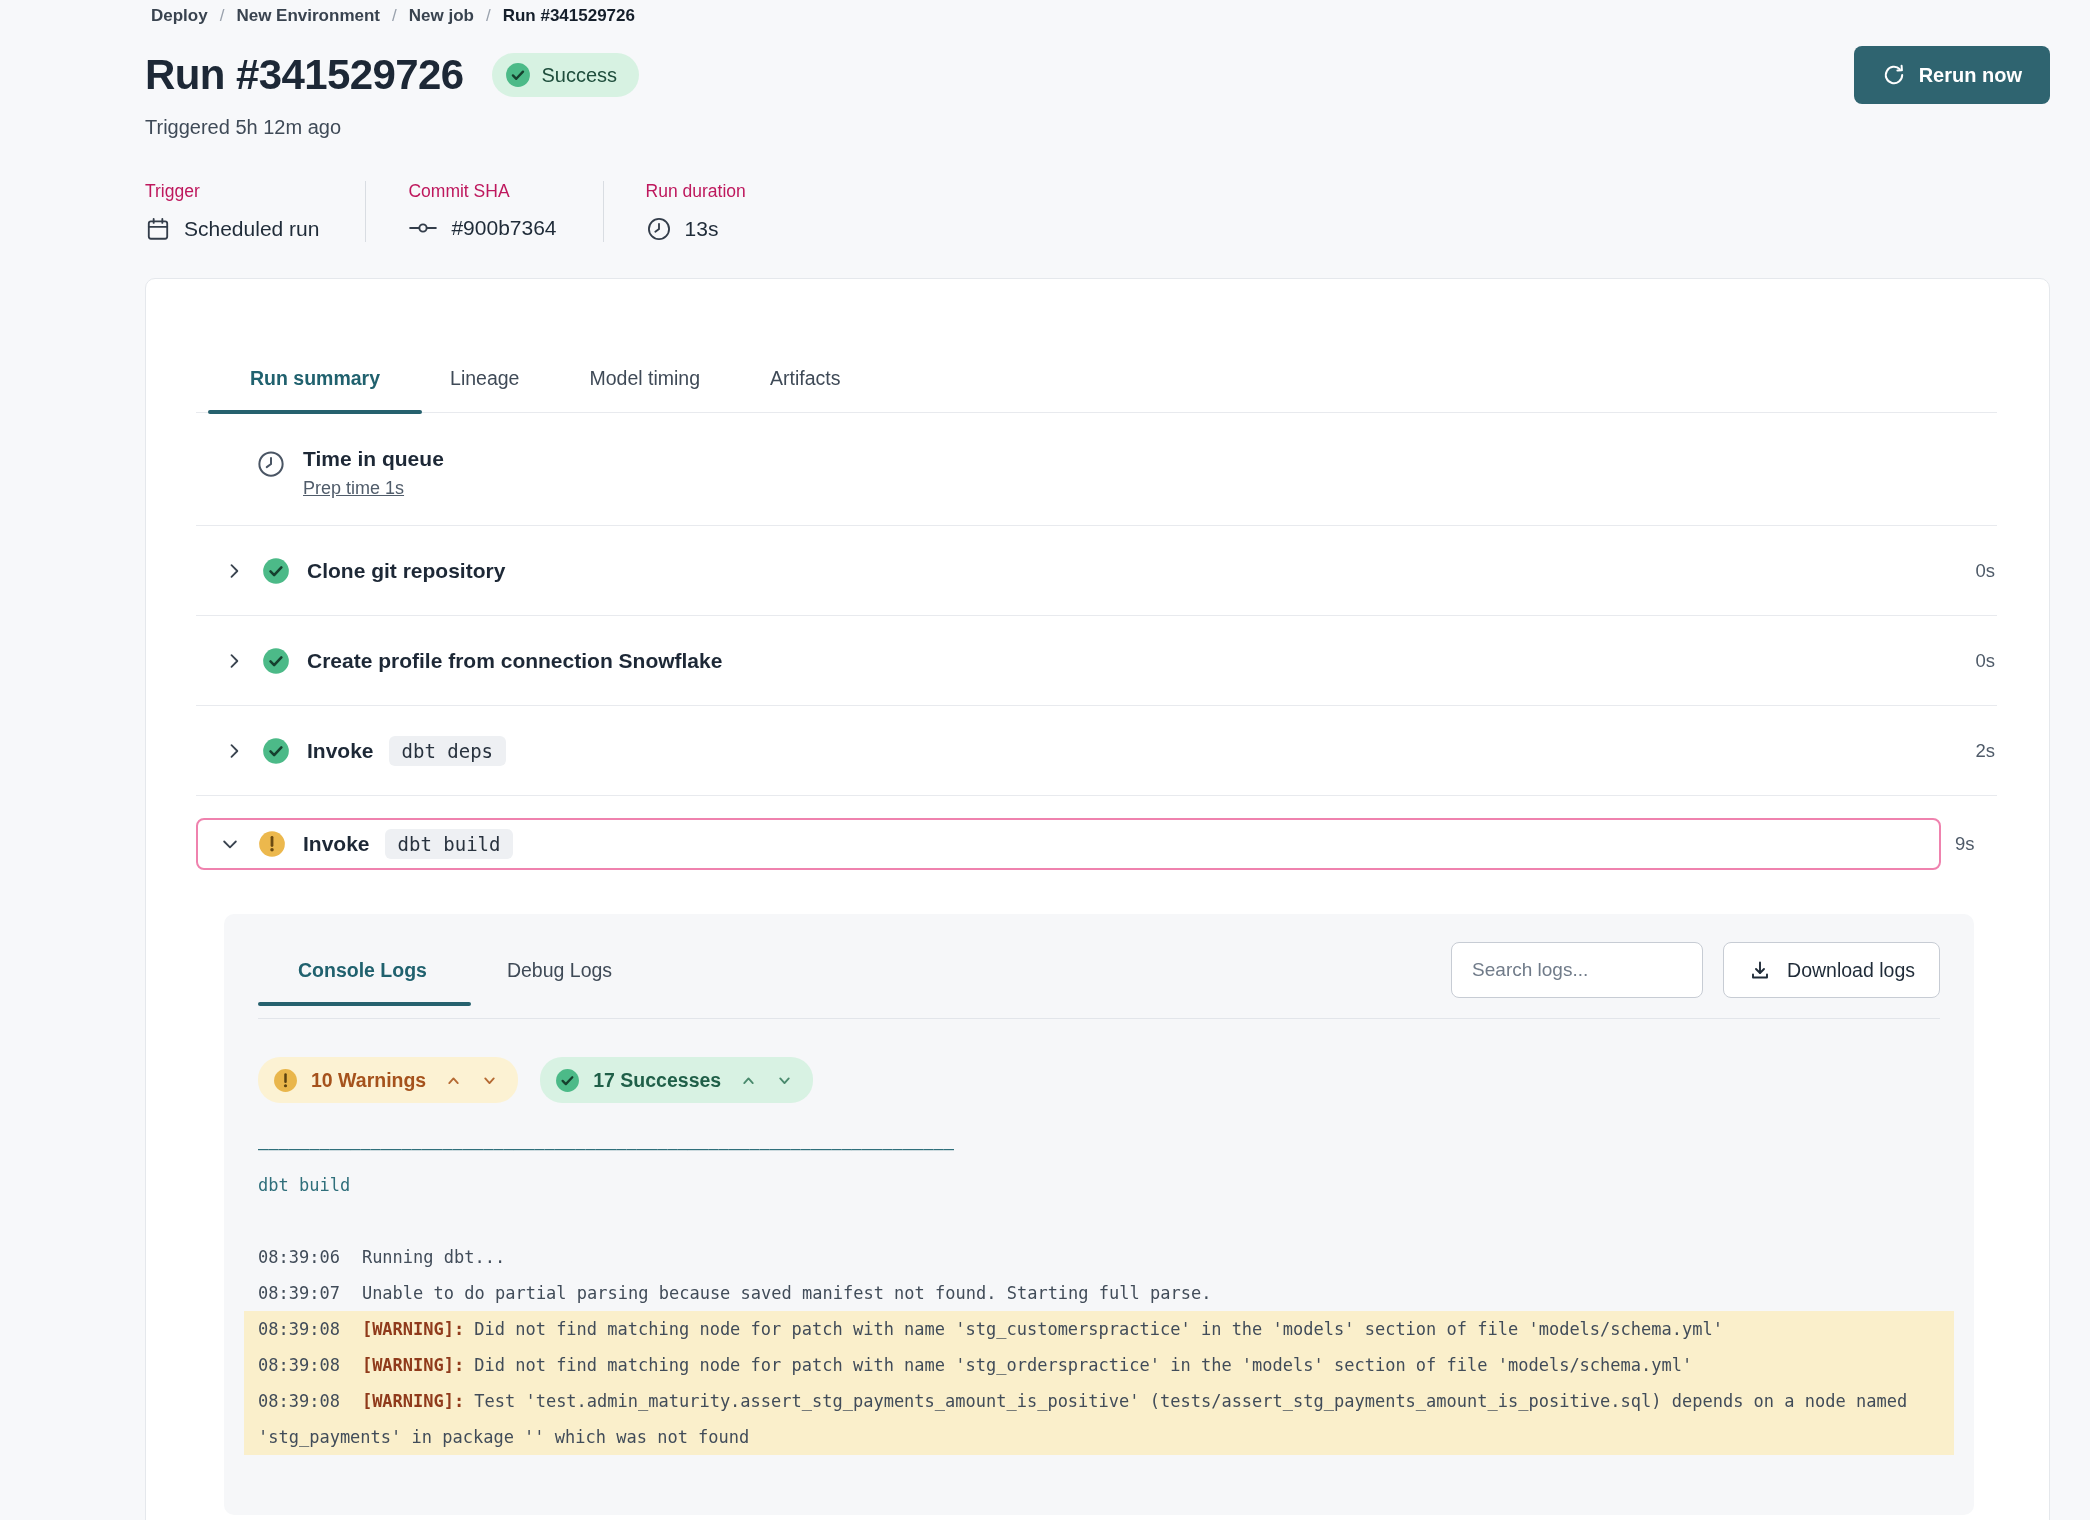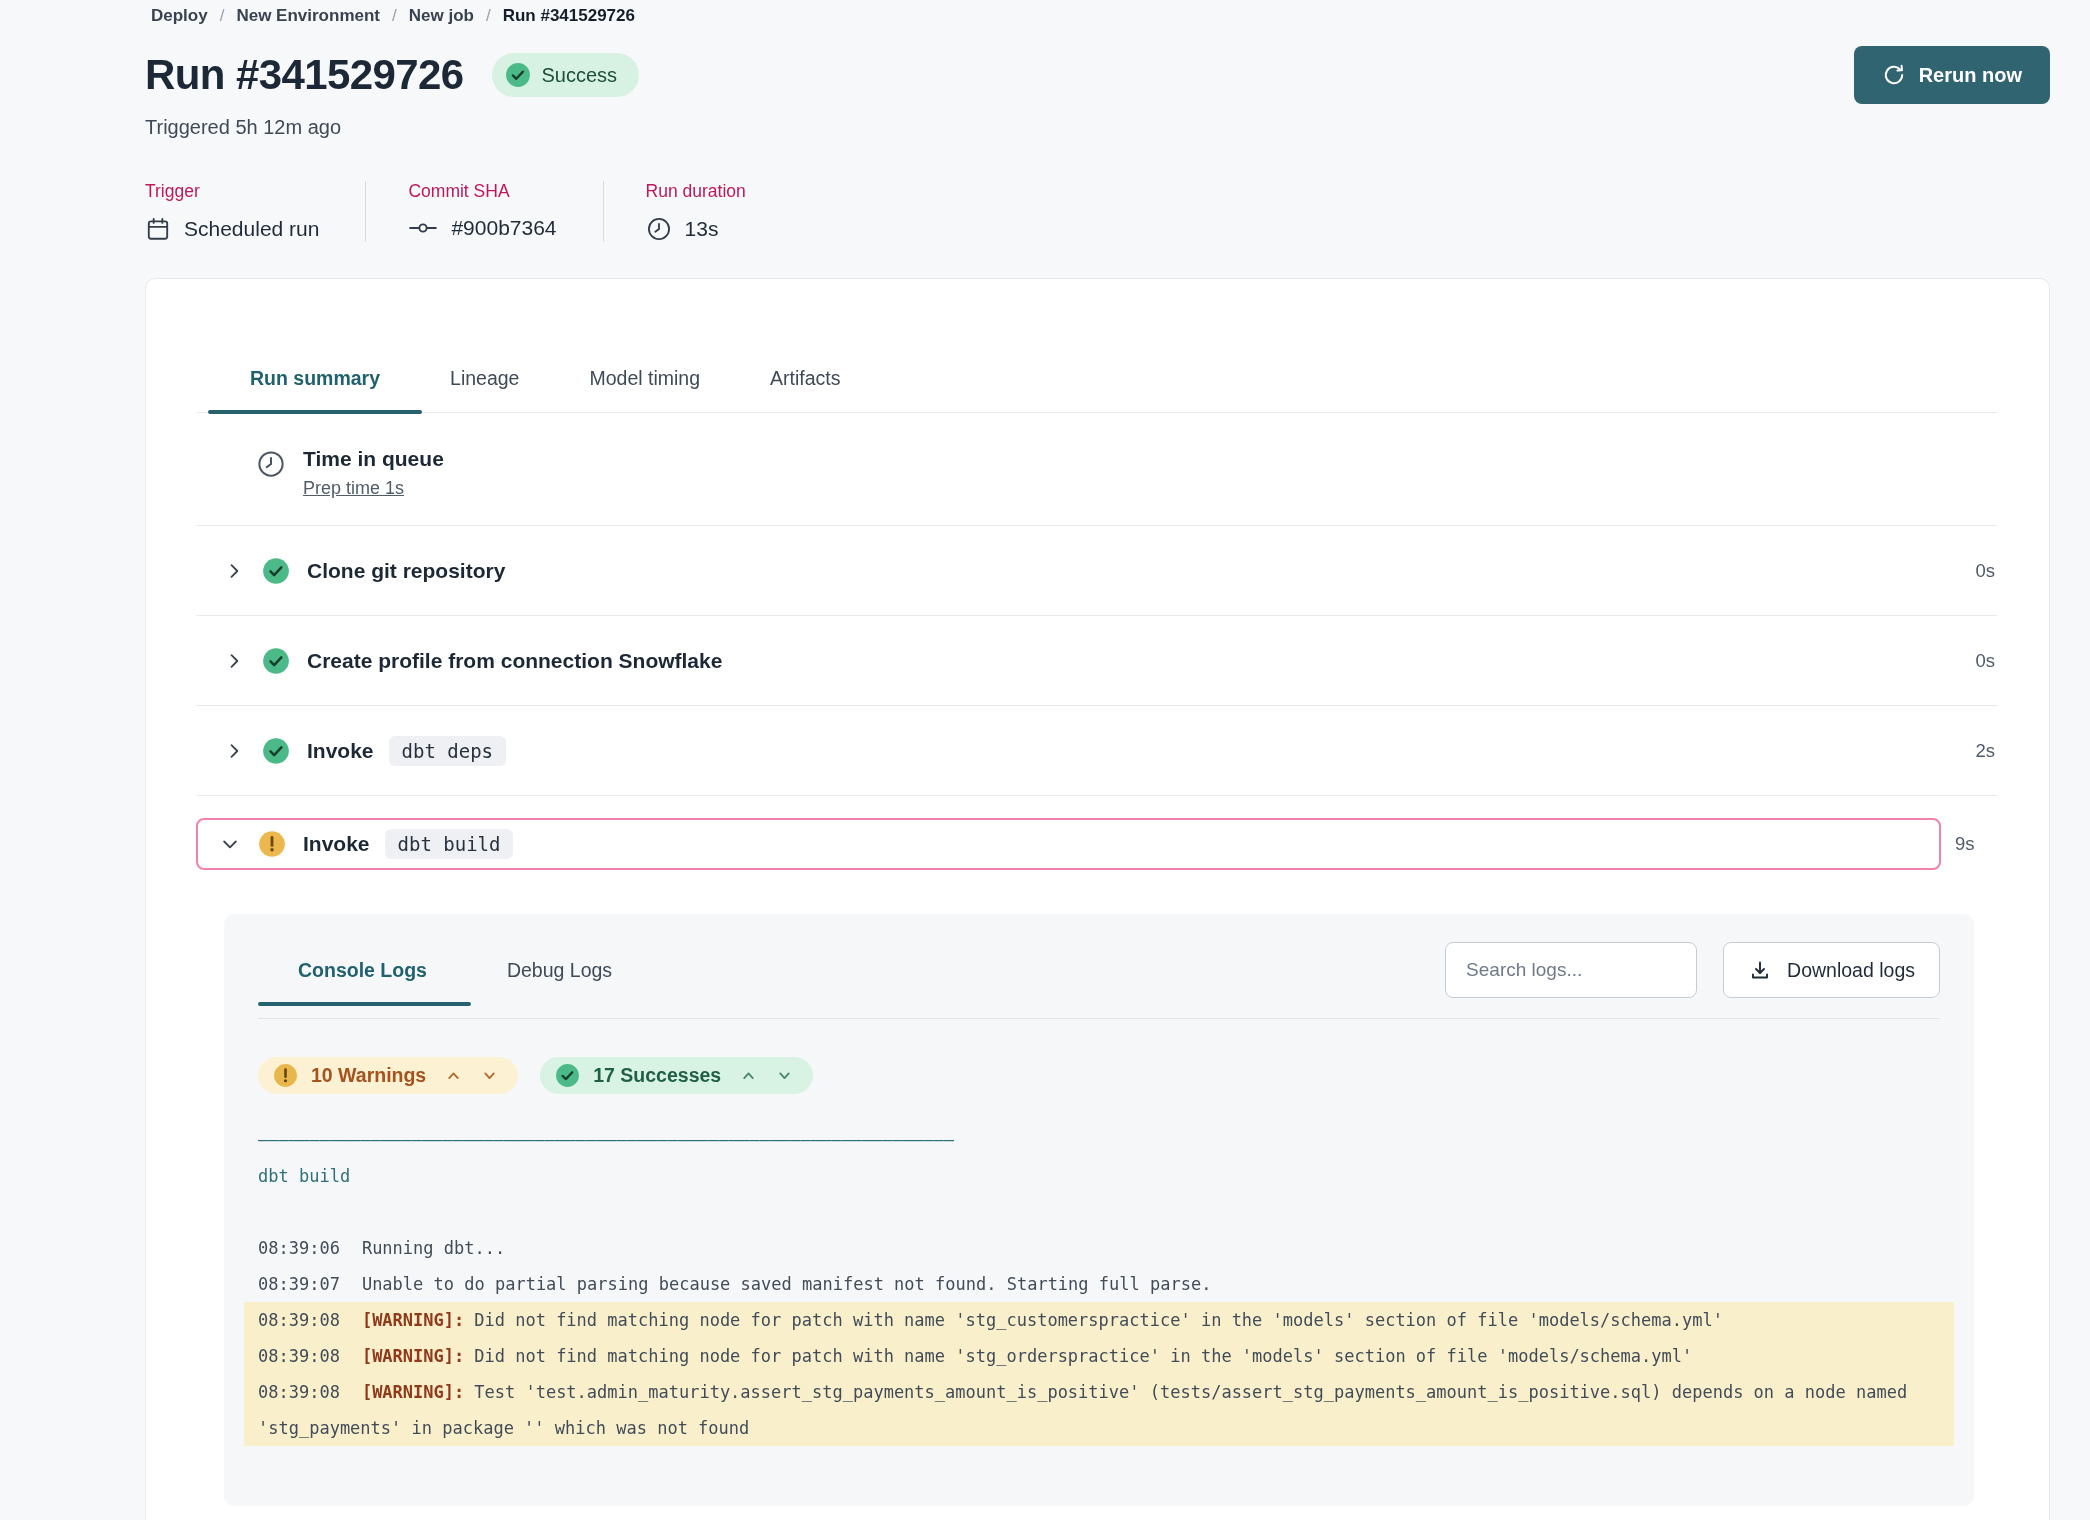--- a/index.html
+++ b/index.html
@@ -57,27 +57,27 @@
   .selected-box { flex:1; display:flex; align-items:center; height:52px; border:2px solid #ef82ae; border-radius:8px; padding-left:22px; background:#fff; cursor:pointer; }
   .selected-step-row .step-duration { margin-left:14px; width:42px; }
 
   
   .log-panel { margin:44px 23px 0 28px; background:#f6f7f9; border-radius:10px; padding:28px 34px 60px; }
   .log-header { display:flex; justify-content:space-between; align-items:center; border-bottom:1px solid #e2e5ea; padding-bottom:20px; }
   .log-tabs { display:flex; gap:80px; padding-left:40px; }
   .log-tab { font-size:19.5px; color:#3f4a57; position:relative; cursor:pointer; }
   .log-tab.active { color:#20616e; font-weight:700; }
   .log-tab.active::after { content:""; position:absolute; left:-40px; right:-44px; bottom:-24px; height:4px; background:#26616e; border-radius:2px; }
-  .log-controls { display:flex; gap:26px; align-items:center; }
+  .log-controls { display:flex; gap:20px; align-items:center; }
   .search-input { width:252px; height:56px; border:1px solid #c7ccd4; border-radius:8px; background:#ffffff; font-size:19px; padding:0 20px; color:#3f4a57; font-family:"Liberation Sans",sans-serif; outline:none; }
   .search-input::placeholder { color:#707b89; }
   .download-btn { height:56px; background:#ffffff; border:1px solid #c7ccd4; border-radius:8px; font-size:19.5px; color:#1f2b38; display:flex; align-items:flex-start; gap:15px; padding:16px 24px; cursor:pointer; font-family:"Liberation Sans",sans-serif; }
 
   .badges-row { display:flex; gap:22px; margin-top:38px; }
-  .badge { display:flex; align-items:center; gap:13px; height:37px; border-radius:22px; padding:0 20px 0 15px; font-size:19.5px; font-weight:700; cursor:pointer; }
+  .badge { display:flex; align-items:center; gap:13px; height:46px; border-radius:22px; padding:0 20px 0 15px; font-size:19.5px; font-weight:700; cursor:pointer; }
   .badge.warn { background:#fcf2d3; color:#a5521c; }
   .badge.succ { background:#d8f2e3; color:#1f5f48; }
   .badge-chev { display:flex; margin-left:6px; cursor:pointer; }
 
   .log-body { margin-top:28px; font-family:"DejaVu Sans Mono", monospace; font-size:17px; line-height:36px; color:#414c59; }
   .log-line { white-space:pre-wrap; padding:0 14px; margin:0 -14px; }
   .log-line.hl { background:#faefcb; }
   .teal { color:#2f6f7b; }
   .lt { margin-right:22px; }
   .warn-label { color:#8f3a1b; font-weight:700; margin-right:10px; }

